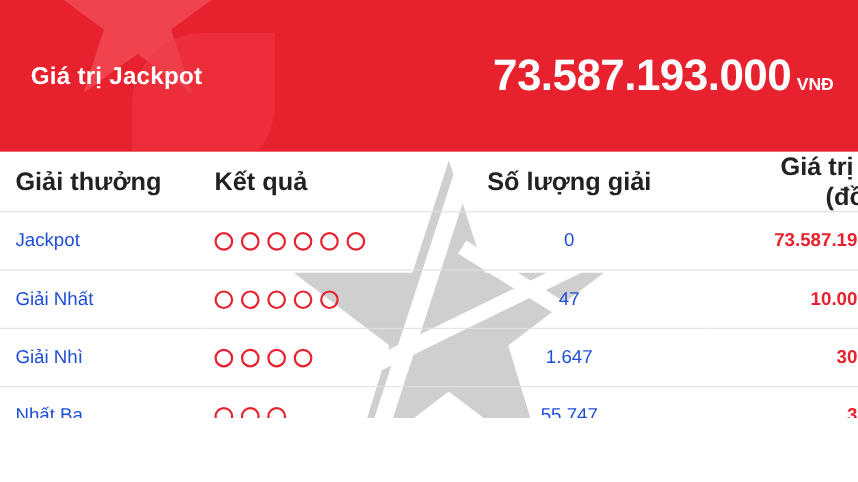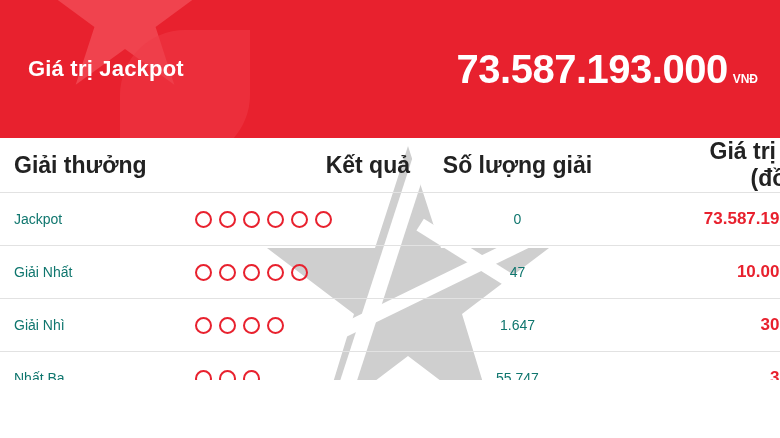--- a/index.html
+++ b/index.html
@@ -66,21 +66,21 @@
     display: flex;
     align-items: baseline;
     color: #ffffff;
   }
   .jackpot-value {
     font-size: 40px;
     font-weight: bold;
     letter-spacing: -.5px;
   }
   .jackpot-currency {
-    font-size: 12px;
+    font-size: 16px;
     font-weight: bold;
     margin-left: 5px;
   }
 
   
   .content {
     position: relative;
     height: 300px;
     background: #ffffff;
     overflow: hidden;
@@ -143,27 +143,27 @@
     vertical-align: middle;
     background: transparent;
   }
   thead th {
     font-size: 23px;
     font-weight: bold;
     color: #222222;
     height: 56px;
   }
   .col-prize   { width: 175px; text-align: left;  padding-left: 14px !important; }
-  .col-result  { width: 215px; text-align: right;  padding-left: 6px !important; }
+  .col-result  { width: 215px; text-align: left;  padding-left: 6px !important; }
   .col-count   { width: 215px; text-align: center; padding-right: 22px !important; }
   .col-value   { width: 175px; text-align: right; padding-right: 14px !important; }
 
   tbody td {
-    font-size: 14px;
-    color: #0f766e;
+    font-size: 17px;
+    color: #1d4ed8;
   }
   tbody .col-prize { font-weight: normal; }
   tbody .col-count { font-weight: normal; }
   tbody .col-value {
     color: #e8212e;
     font-weight: bold;
     font-size: 17px;
   }
 
   .balls {

